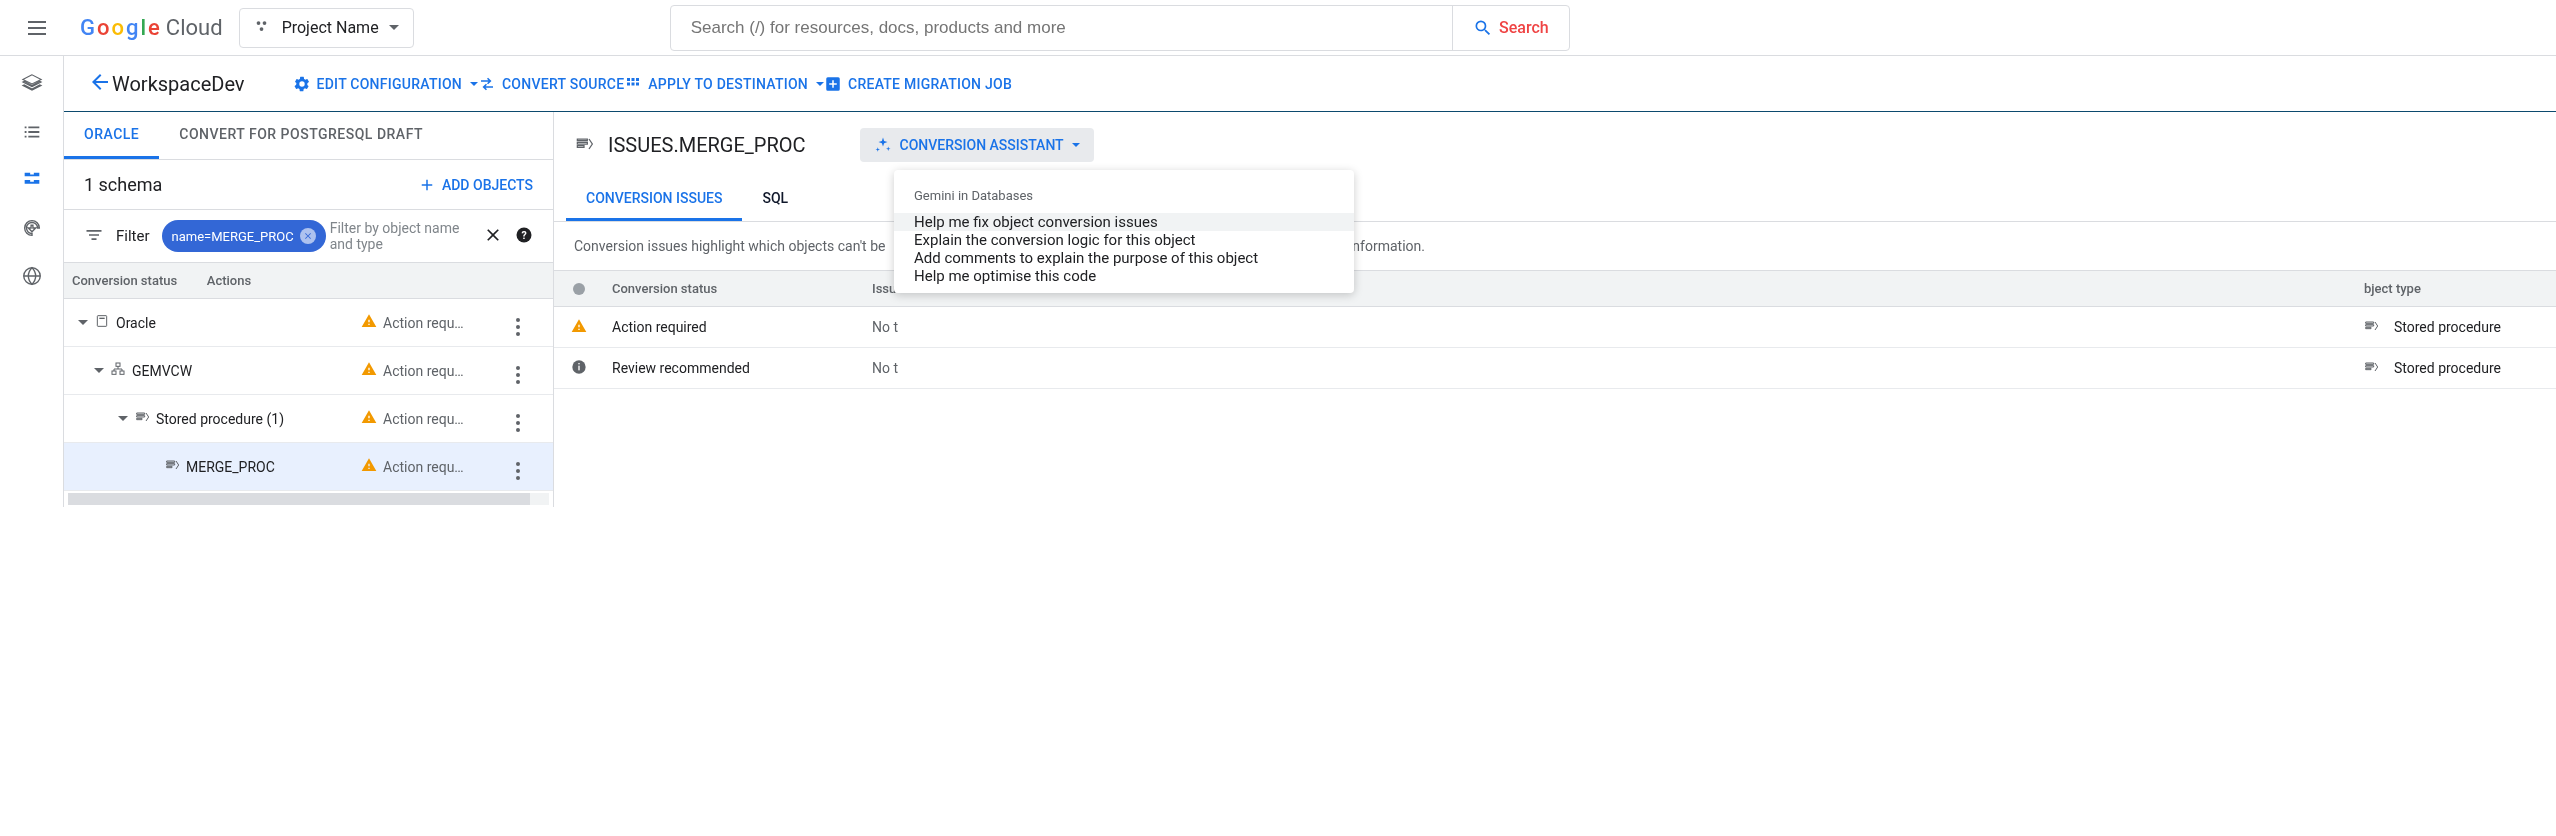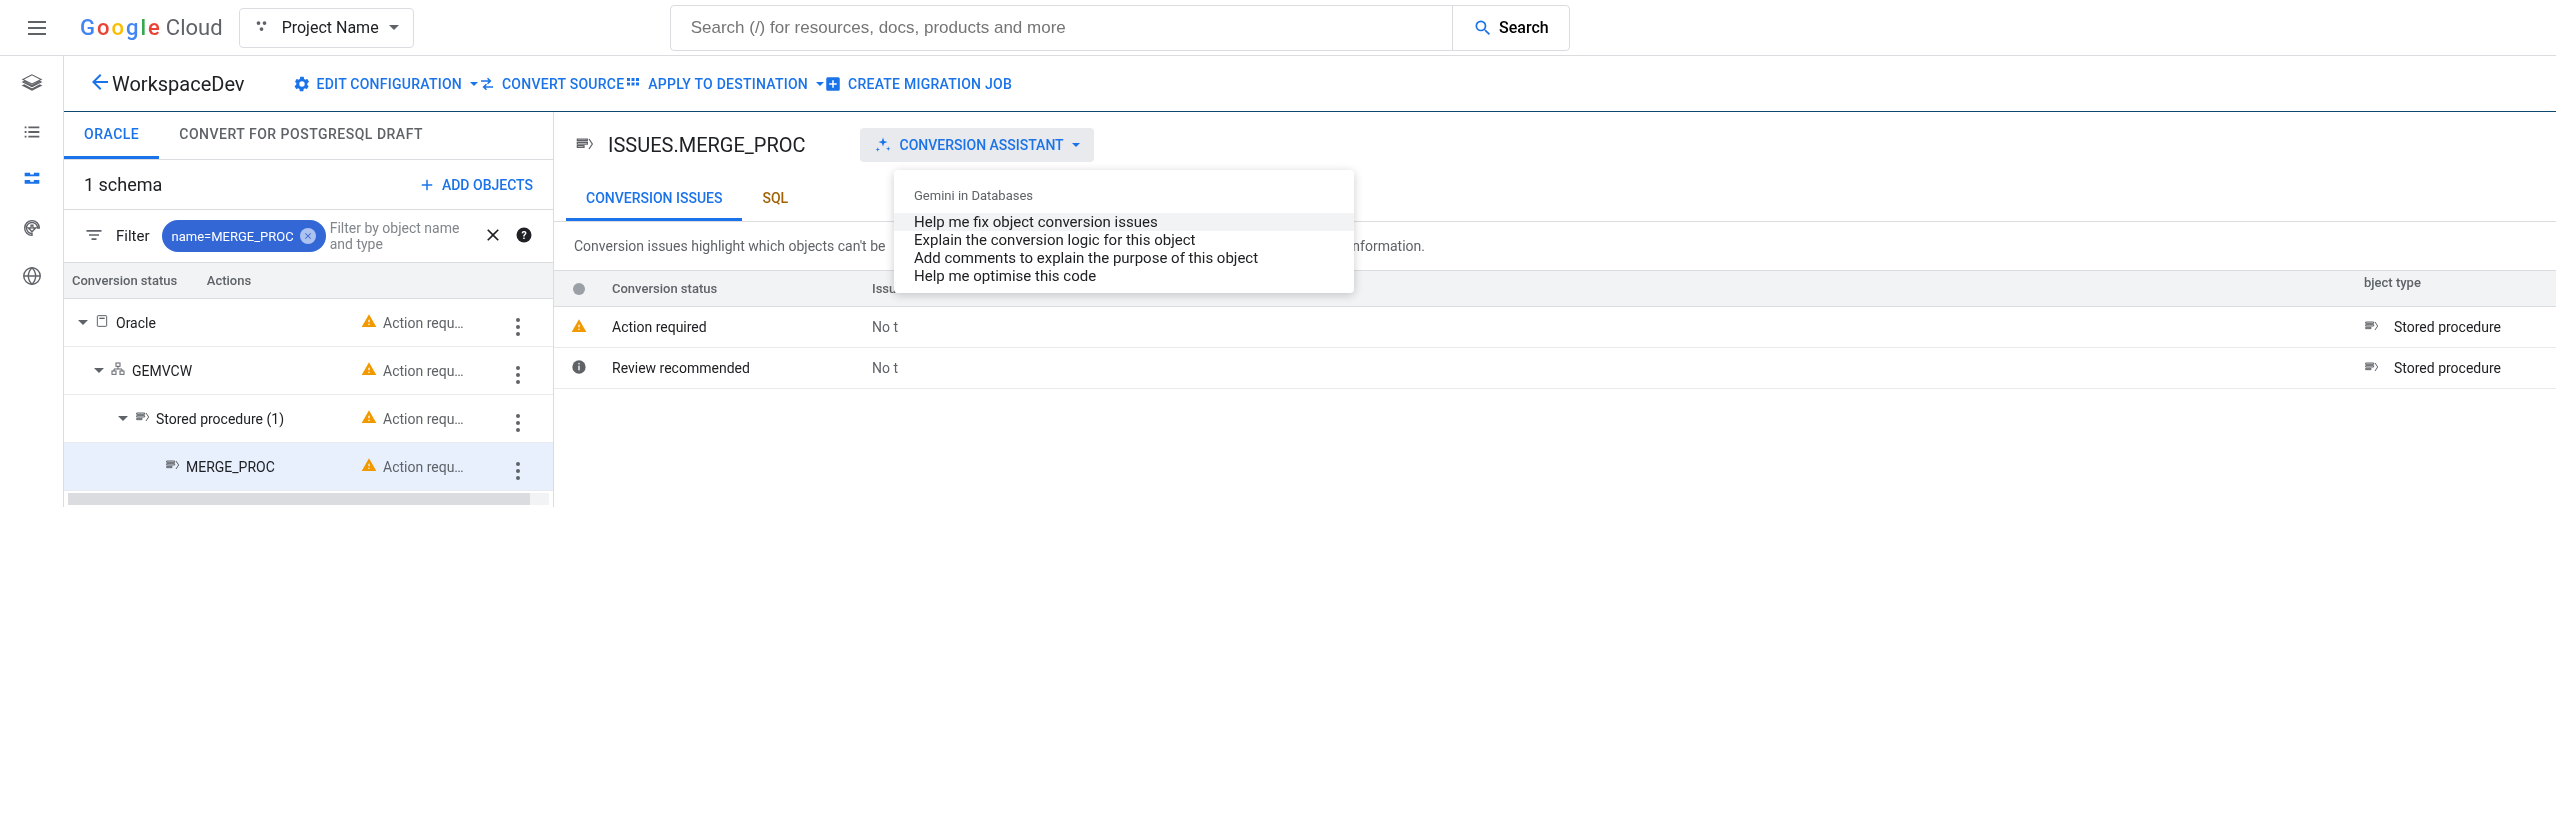--- a/index.html
+++ b/index.html
@@ -16,21 +16,21 @@
     .logo-g2 { color: #4285F4; font-weight: 500; }
     .logo-l { color: #34A853; font-weight: 500; }
     .logo-e { color: #EA4335; font-weight: 500; }
     .logo-cloud { color: #5f6368; font-weight: 400; margin-left: 4px; }
     .project-selector { display: flex; align-items: center; gap: 10px; border: 1px solid #dadce0; border-radius: 4px; padding: 8px 14px; cursor: pointer; font-size: 16px; }
     .project-dots svg { width: 18px; height: 18px; }
     .caret-down { width: 0; height: 0; border-left: 5px solid transparent; border-right: 5px solid transparent; border-top: 5px solid #5f6368; }
     .search-container { flex: 1; display: flex; justify-content: center; max-width: 900px; margin-left: 240px; }
     .search-box { display: flex; align-items: center; border: 1px solid #dadce0; border-radius: 4px; width: 100%; height: 46px; }
     .search-input { flex: 1; border: none; outline: none; padding: 0 20px; font-size: 17px; color: #5f6368; background: transparent; }
-    .search-btn { display: flex; align-items: center; gap: 6px; padding: 0 20px; height: 100%; border-left: 1px solid #dadce0; color: #000000; font-size: 16px; font-weight: 500; cursor: pointer; }
+    .search-btn { display: flex; align-items: center; gap: 6px; padding: 0 20px; height: 100%; border-left: 1px solid #dadce0; color: #ef4444; font-size: 16px; font-weight: 500; cursor: pointer; }
     .search-btn svg { width: 20px; height: 20px; fill: #1a73e8; }
     
     
     .layout { display: flex; }
     .left-rail { width: 64px; border-right: 1px solid #dadce0; display: flex; flex-direction: column; align-items: center; padding-top: 16px; gap: 24px; }
     .rail-icon { width: 24px; height: 24px; display: flex; align-items: center; justify-content: center; color: #5f6368; cursor: pointer; }
     .rail-icon.active { color: #1a73e8; }
     .rail-icon svg { width: 22px; height: 22px; fill: currentColor; }
     
     .content { flex: 1; display: flex; flex-direction: column; }
@@ -93,31 +93,31 @@
     
     
     .obj-header { display: flex; align-items: center; padding: 16px 20px; gap: 14px; }
     .obj-icon svg { width: 20px; height: 20px; fill: #5f6368; }
     .obj-title { font-size: 20px; font-weight: 400; flex: 0 0 auto; margin-right: 40px; }
     .assistant-btn { display: flex; align-items: center; gap: 8px; background: #e8eaed; border-radius: 4px; padding: 8px 14px; color: #1a73e8; font-weight: 500; font-size: 14px; cursor: pointer; }
     .assistant-btn svg { width: 18px; height: 18px; fill: #1a73e8; }
     .assistant-btn .caret { width: 0; height: 0; border-left: 4px solid transparent; border-right: 4px solid transparent; border-top: 4px solid #1a73e8; }
     
     .right-tabs { display: flex; border-bottom: 1px solid #dadce0; padding-left: 12px; }
-    .right-tab { padding: 12px 20px; font-size: 14px; font-weight: 500; color: #a16207; cursor: pointer; }
+    .right-tab { padding: 12px 20px; font-size: 14px; font-weight: 500; color: #0f172a; cursor: pointer; }
     .right-tab.active { color: #1a73e8; border-bottom: 3px solid #1a73e8; }
     
     .issues-desc { padding: 16px 20px; font-size: 14px; color: #5f6368; }
     
     .issues-header { display: flex; background: #f1f3f4; border-top: 1px solid #dadce0; border-bottom: 1px solid #dadce0; font-size: 13px; color: #5f6368; font-weight: 500; }
     .ih-bullet { width: 50px; display:flex; align-items:center; justify-content:center; }
     .ih-bullet span { width: 12px; height: 12px; border-radius: 50%; background: #9aa0a6; display: inline-block; }
     .ih-status { width: 260px; padding: 10px 8px; }
     .ih-issue { flex: 1; padding: 10px 8px; }
-    .ih-type { width: 200px; padding: 4px 8px; }
+    .ih-type { width: 200px; padding: 10px 8px; }
     
     .issue-row { display: flex; align-items: center; border-bottom: 1px solid #e8eaed; font-size: 14px; }
     .ir-icon { width: 50px; display: flex; align-items: center; justify-content: center; }
     .ir-status { width: 260px; padding: 12px 8px; }
     .ir-issue { flex: 1; padding: 12px 8px; color: #5f6368; white-space: nowrap; overflow: hidden; }
     .ir-type-icon { width: 30px; display: flex; align-items: center; justify-content: center; }
     .ir-type { width: 170px; padding: 12px 8px; }
     .info-icon svg { width: 16px; height: 16px; fill: #5f6368; }
     
     

